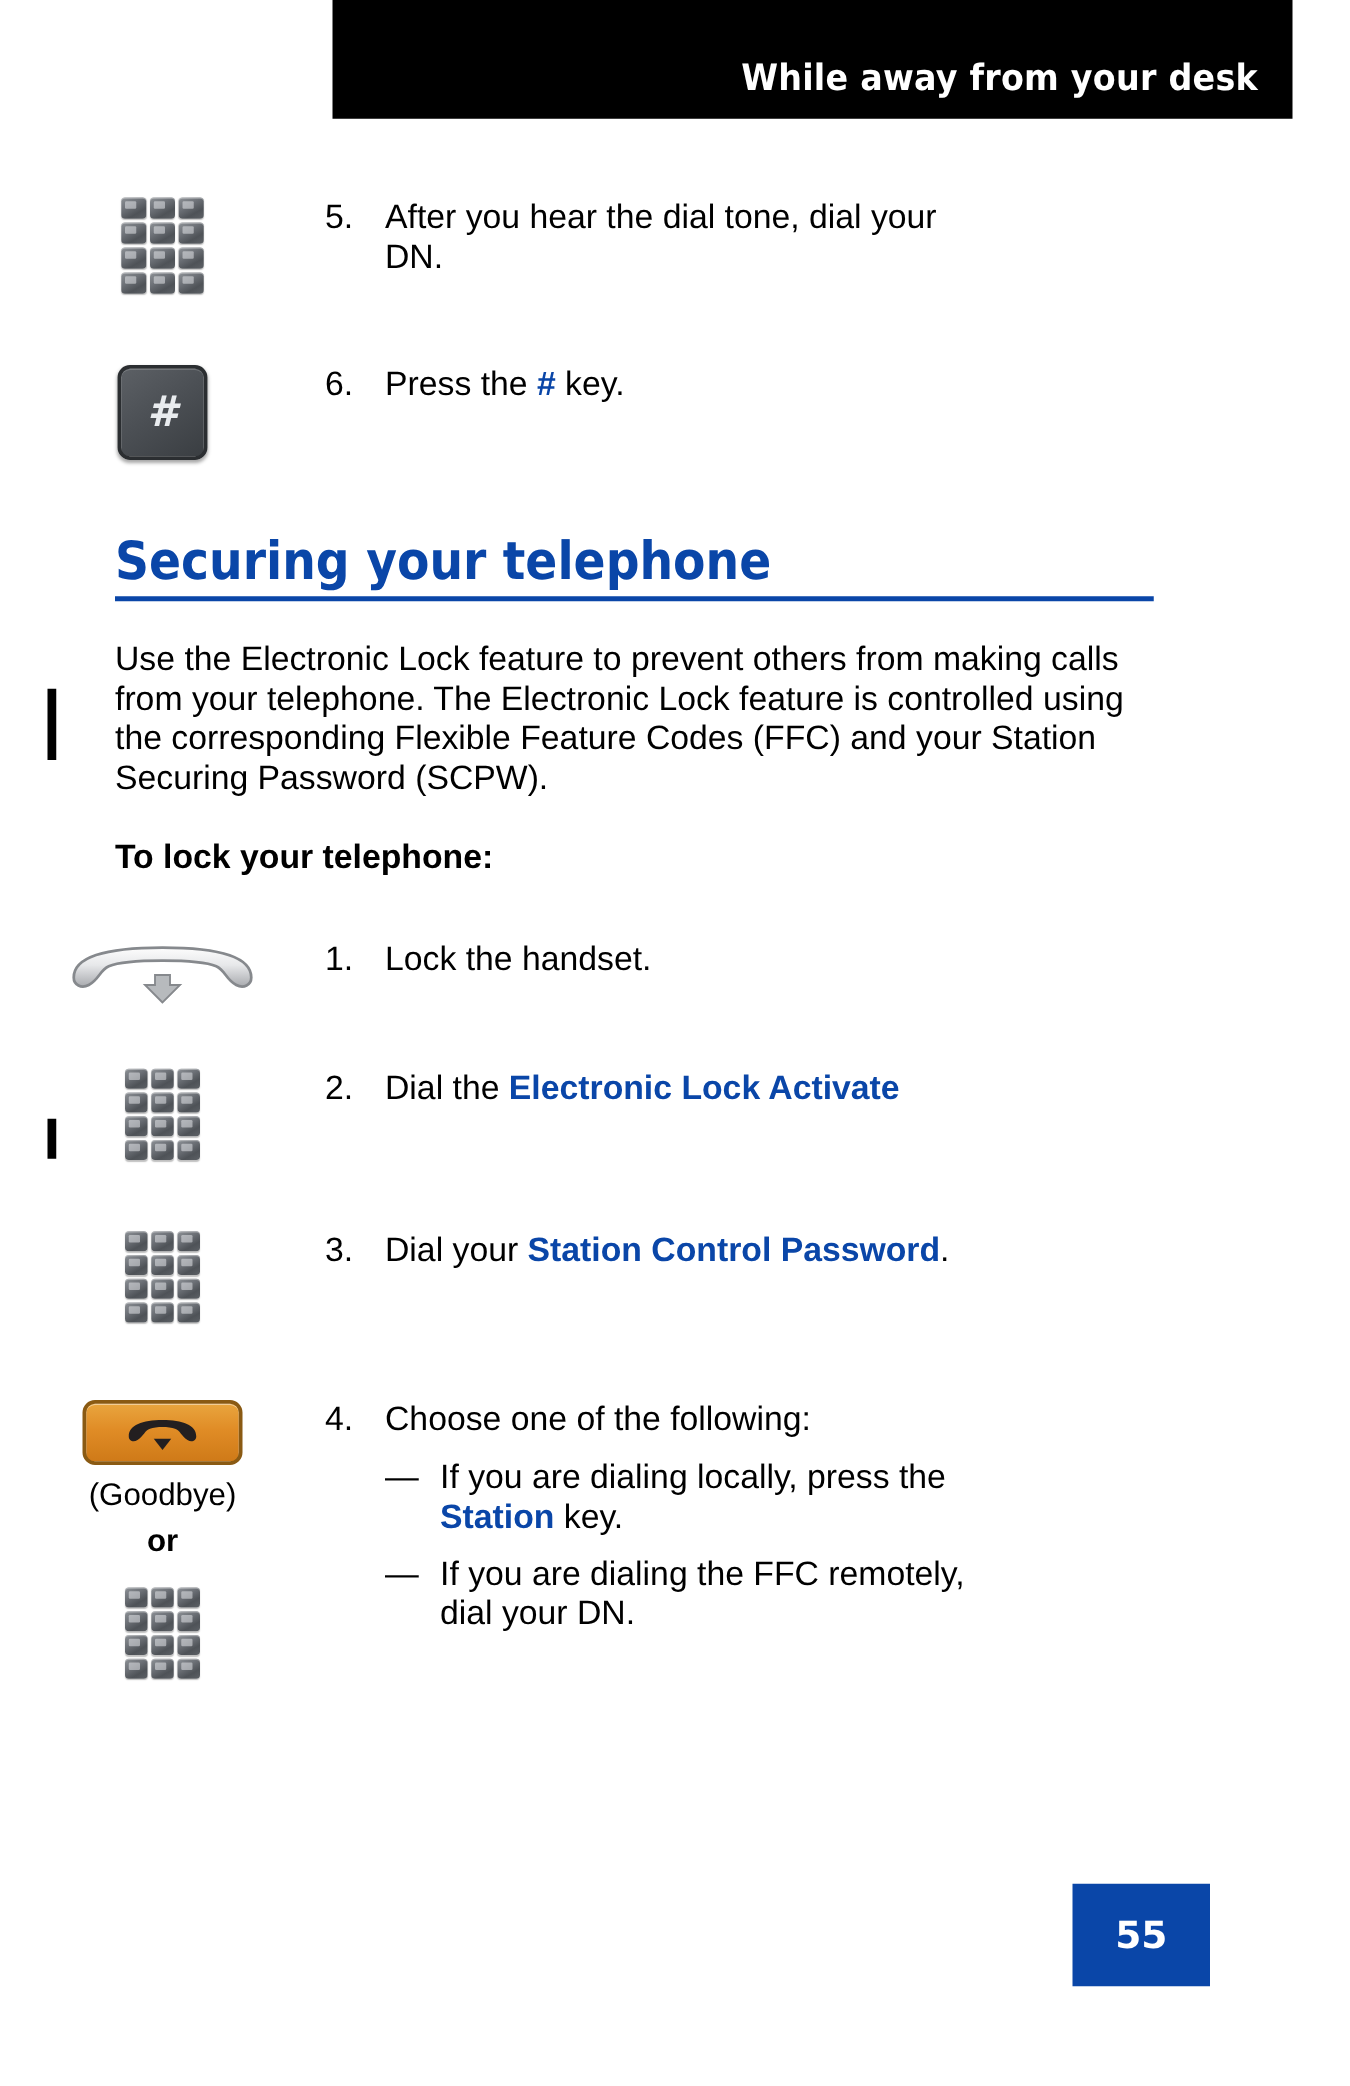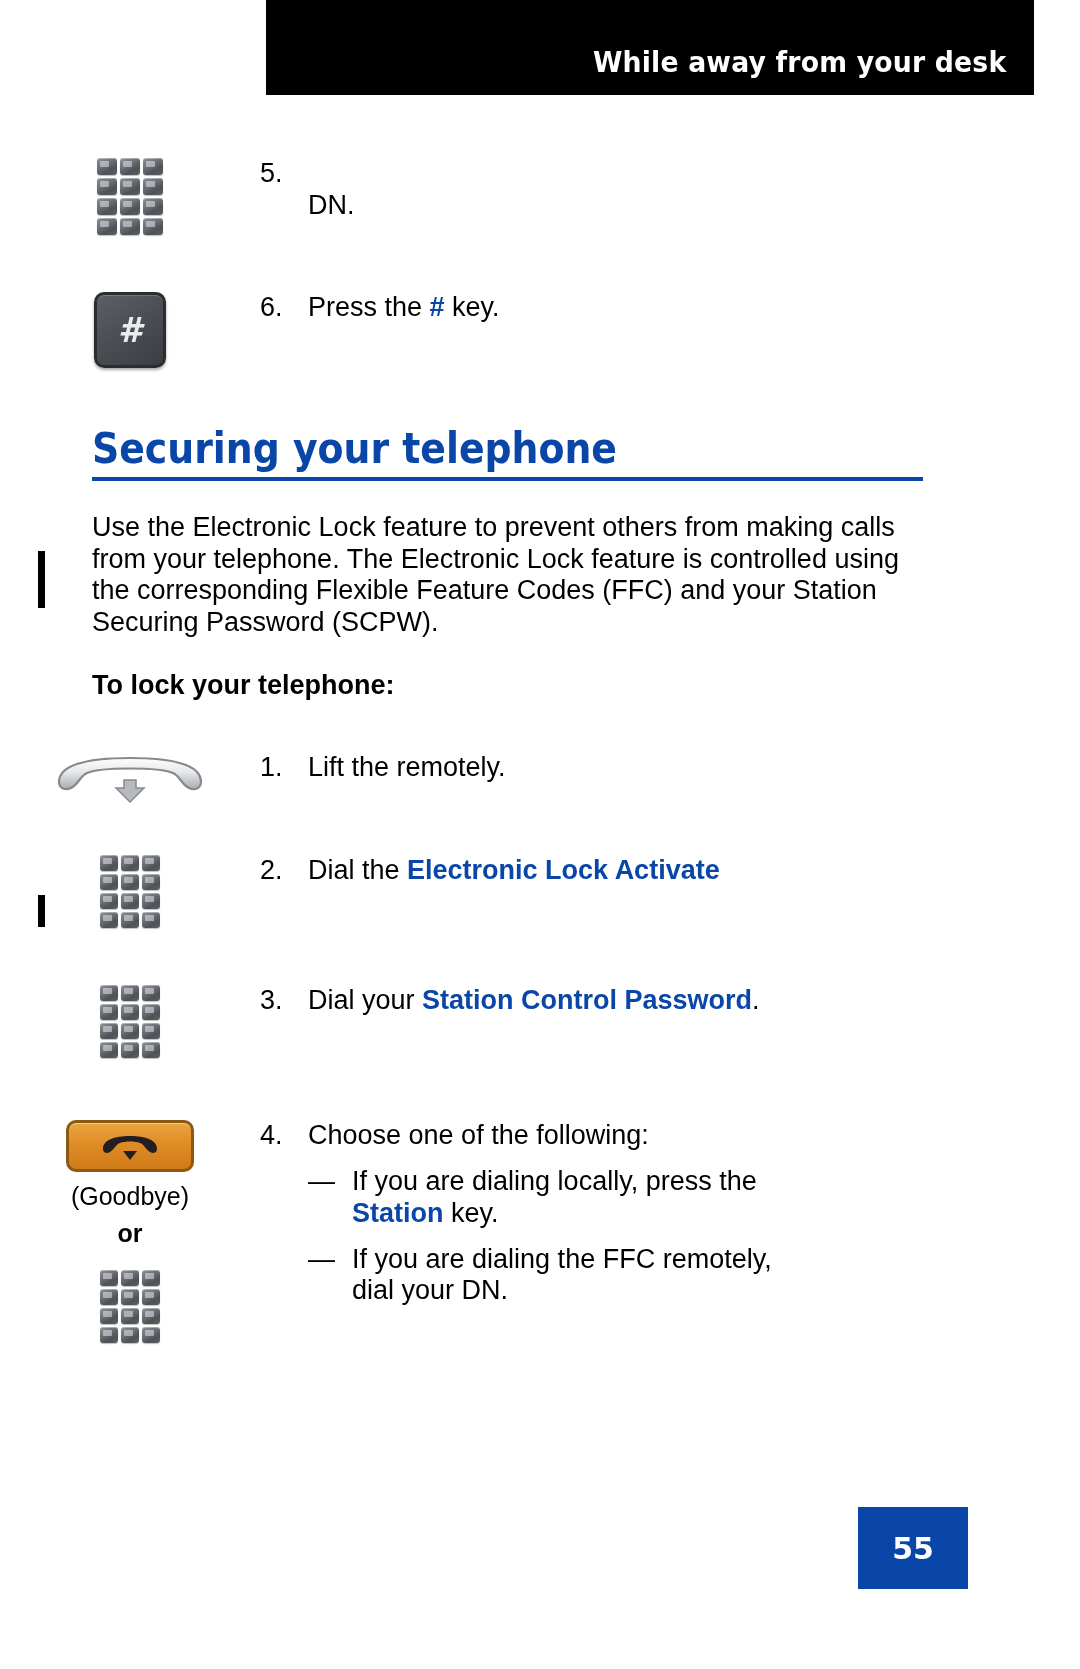--- a/index.html
+++ b/index.html
@@ -190,21 +190,21 @@
         <div class="k"></div>
         <div class="k"></div>
         <div class="k"></div>
         <div class="k"></div>
       </div>
     </div>
     <div class="text-cell">
       <div class="step-line">
         <span class="step-num">5.</span>
         <span class="step-body">
-          <br>
+          <span>After you hear the dial tone, dial your</span><br>
           <span>DN.</span>
         </span>
       </div>
     </div>
   </div>
 
   <div class="step" style="left:0px;top:292px;width:960px;">
     <div class="icon-cell">
       <div class="hashkey">
         <span>#</span>
@@ -238,21 +238,21 @@
             </linearGradient>
           </defs>
           <path d="M4 30 C4 14 28 6 75 6 C122 6 146 14 146 30 C146 36 140 39 134 36 C126 32 125 24 118 21 C104 15 46 15 32 21 C25 24 24 32 16 36 C10 39 4 36 4 30 Z" fill="url(#hs)" stroke="#86898d" stroke-width="2.2"></path>
           <path d="M75 50 L61 36 L69 36 L69 28 L81 28 L81 36 L89 36 Z" fill="#b7babd" stroke="#86898d" stroke-width="1.5"></path>
         </svg>
       </div>
     </div>
     <div class="text-cell">
       <div class="step-line">
         <span class="step-num">1.</span>
-        <span class="step-body">Lift the remotely.</span>
+        <span class="step-body">Lock the handset.</span>
       </div>
     </div>
   </div>
 
   <div class="change-bar" style="left:38px;top:895px;height:32px;"></div>
   <div class="step" style="left:0px;top:855px;width:960px;">
     <div class="icon-cell">
       <div class="keypad small">
         <div class="k"></div>
         <div class="k"></div>

